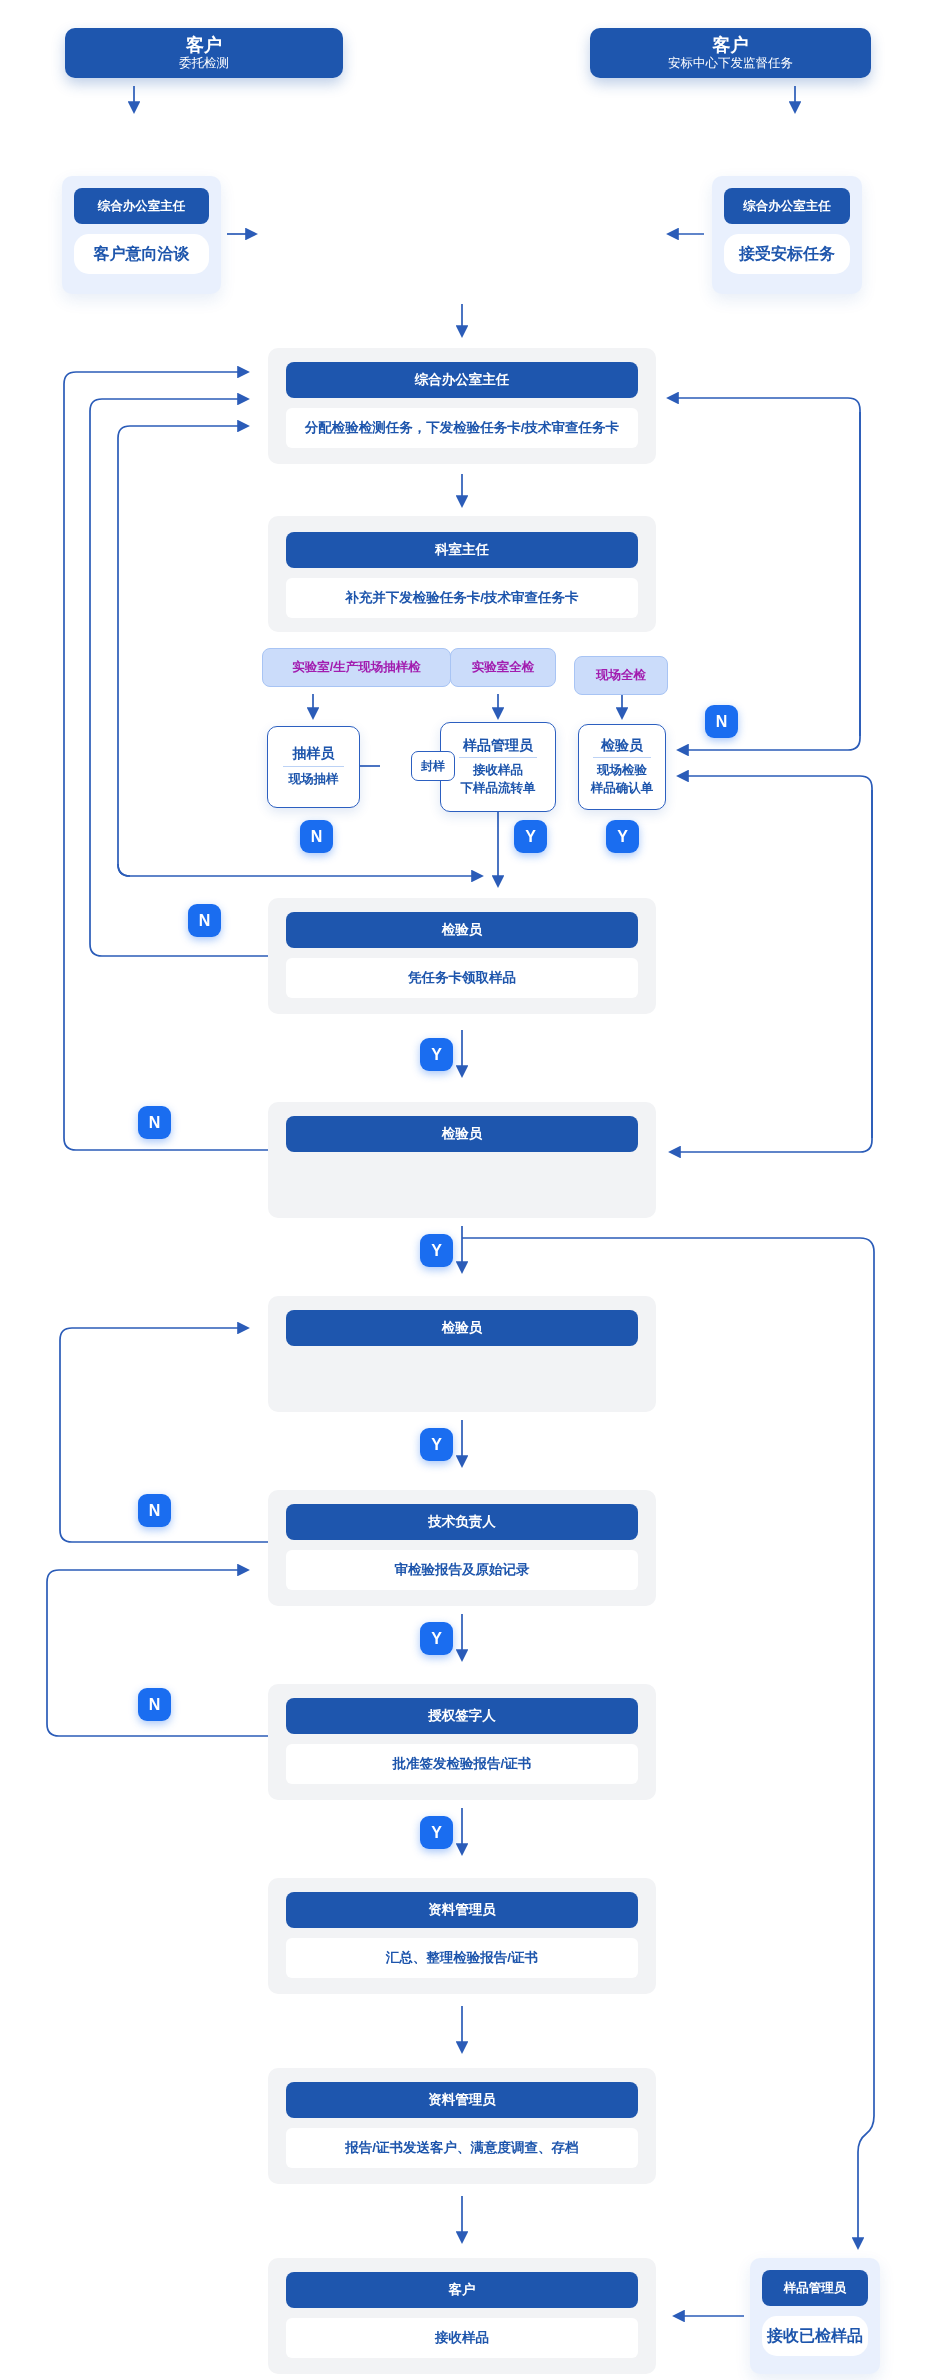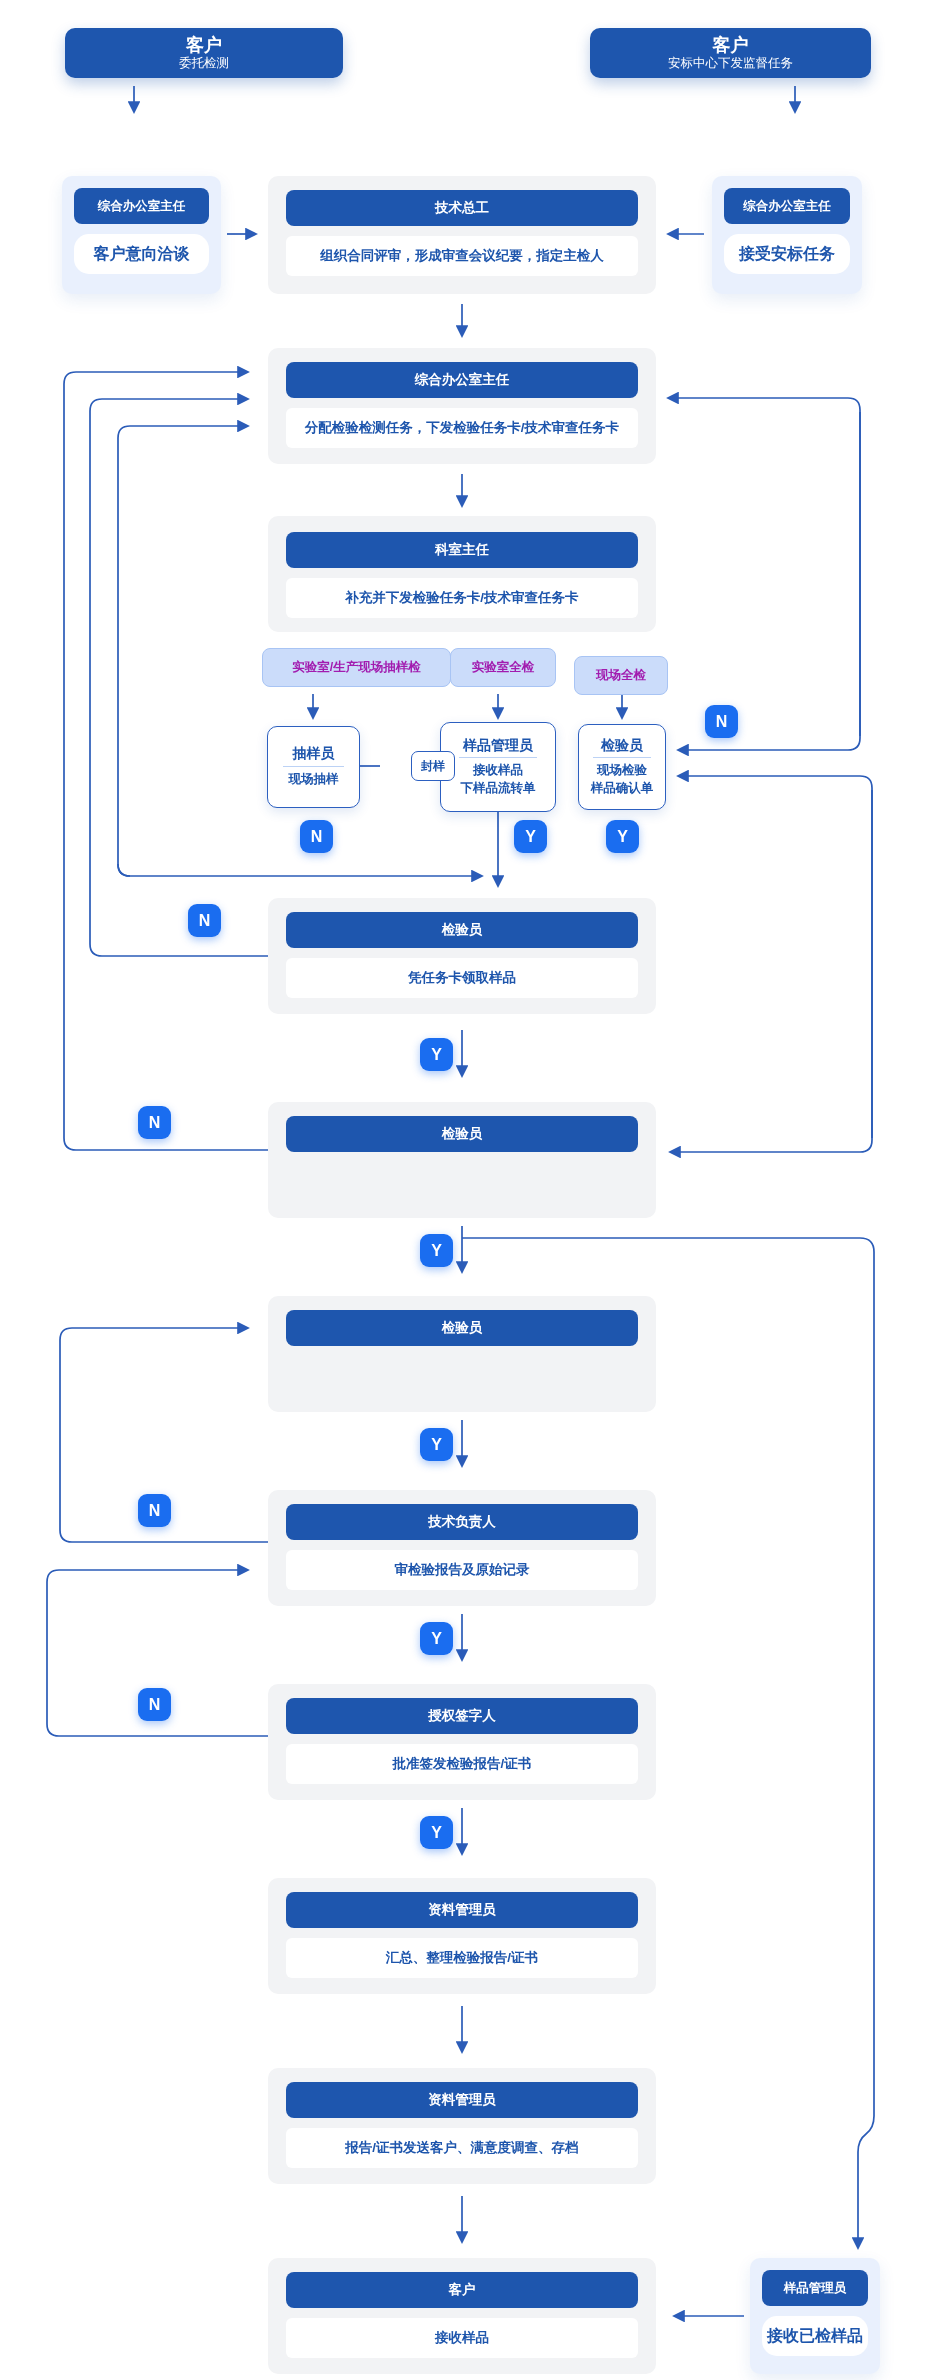--- a/index.html
+++ b/index.html
@@ -90,24 +90,20 @@
   </div>
   <div class="topbox" style="left:590px;top:28px;width:281px;height:50px;">
     <div class="t">客户</div>
     <div class="s">安标中心下发监督任务</div>
   </div>
 
   <div class="card blue sm" style="left:62px;top:176px;width:159px;height:118px;">
     <div class="hdr">综合办公室主任</div>
     <div class="bd">客户意向洽谈</div>
   </div>
-  <div class="card gray" style="left:268px;top:176px;width:388px;height:118px;">
-    <div class="hdr">技术总工</div>
-    <div class="bd">组织合同评审，形成审查会议纪要，指定主检人</div>
-  </div>
   <div class="card blue sm" style="left:712px;top:176px;width:150px;height:118px;">
     <div class="hdr">综合办公室主任</div>
     <div class="bd">接受安标任务</div>
   </div>
 
   <div class="card gray" style="left:268px;top:348px;width:388px;height:116px;">
     <div class="hdr">综合办公室主任</div>
     <div class="bd">分配检验检测任务，下发检验任务卡/技术审查任务卡</div>
   </div>
 

